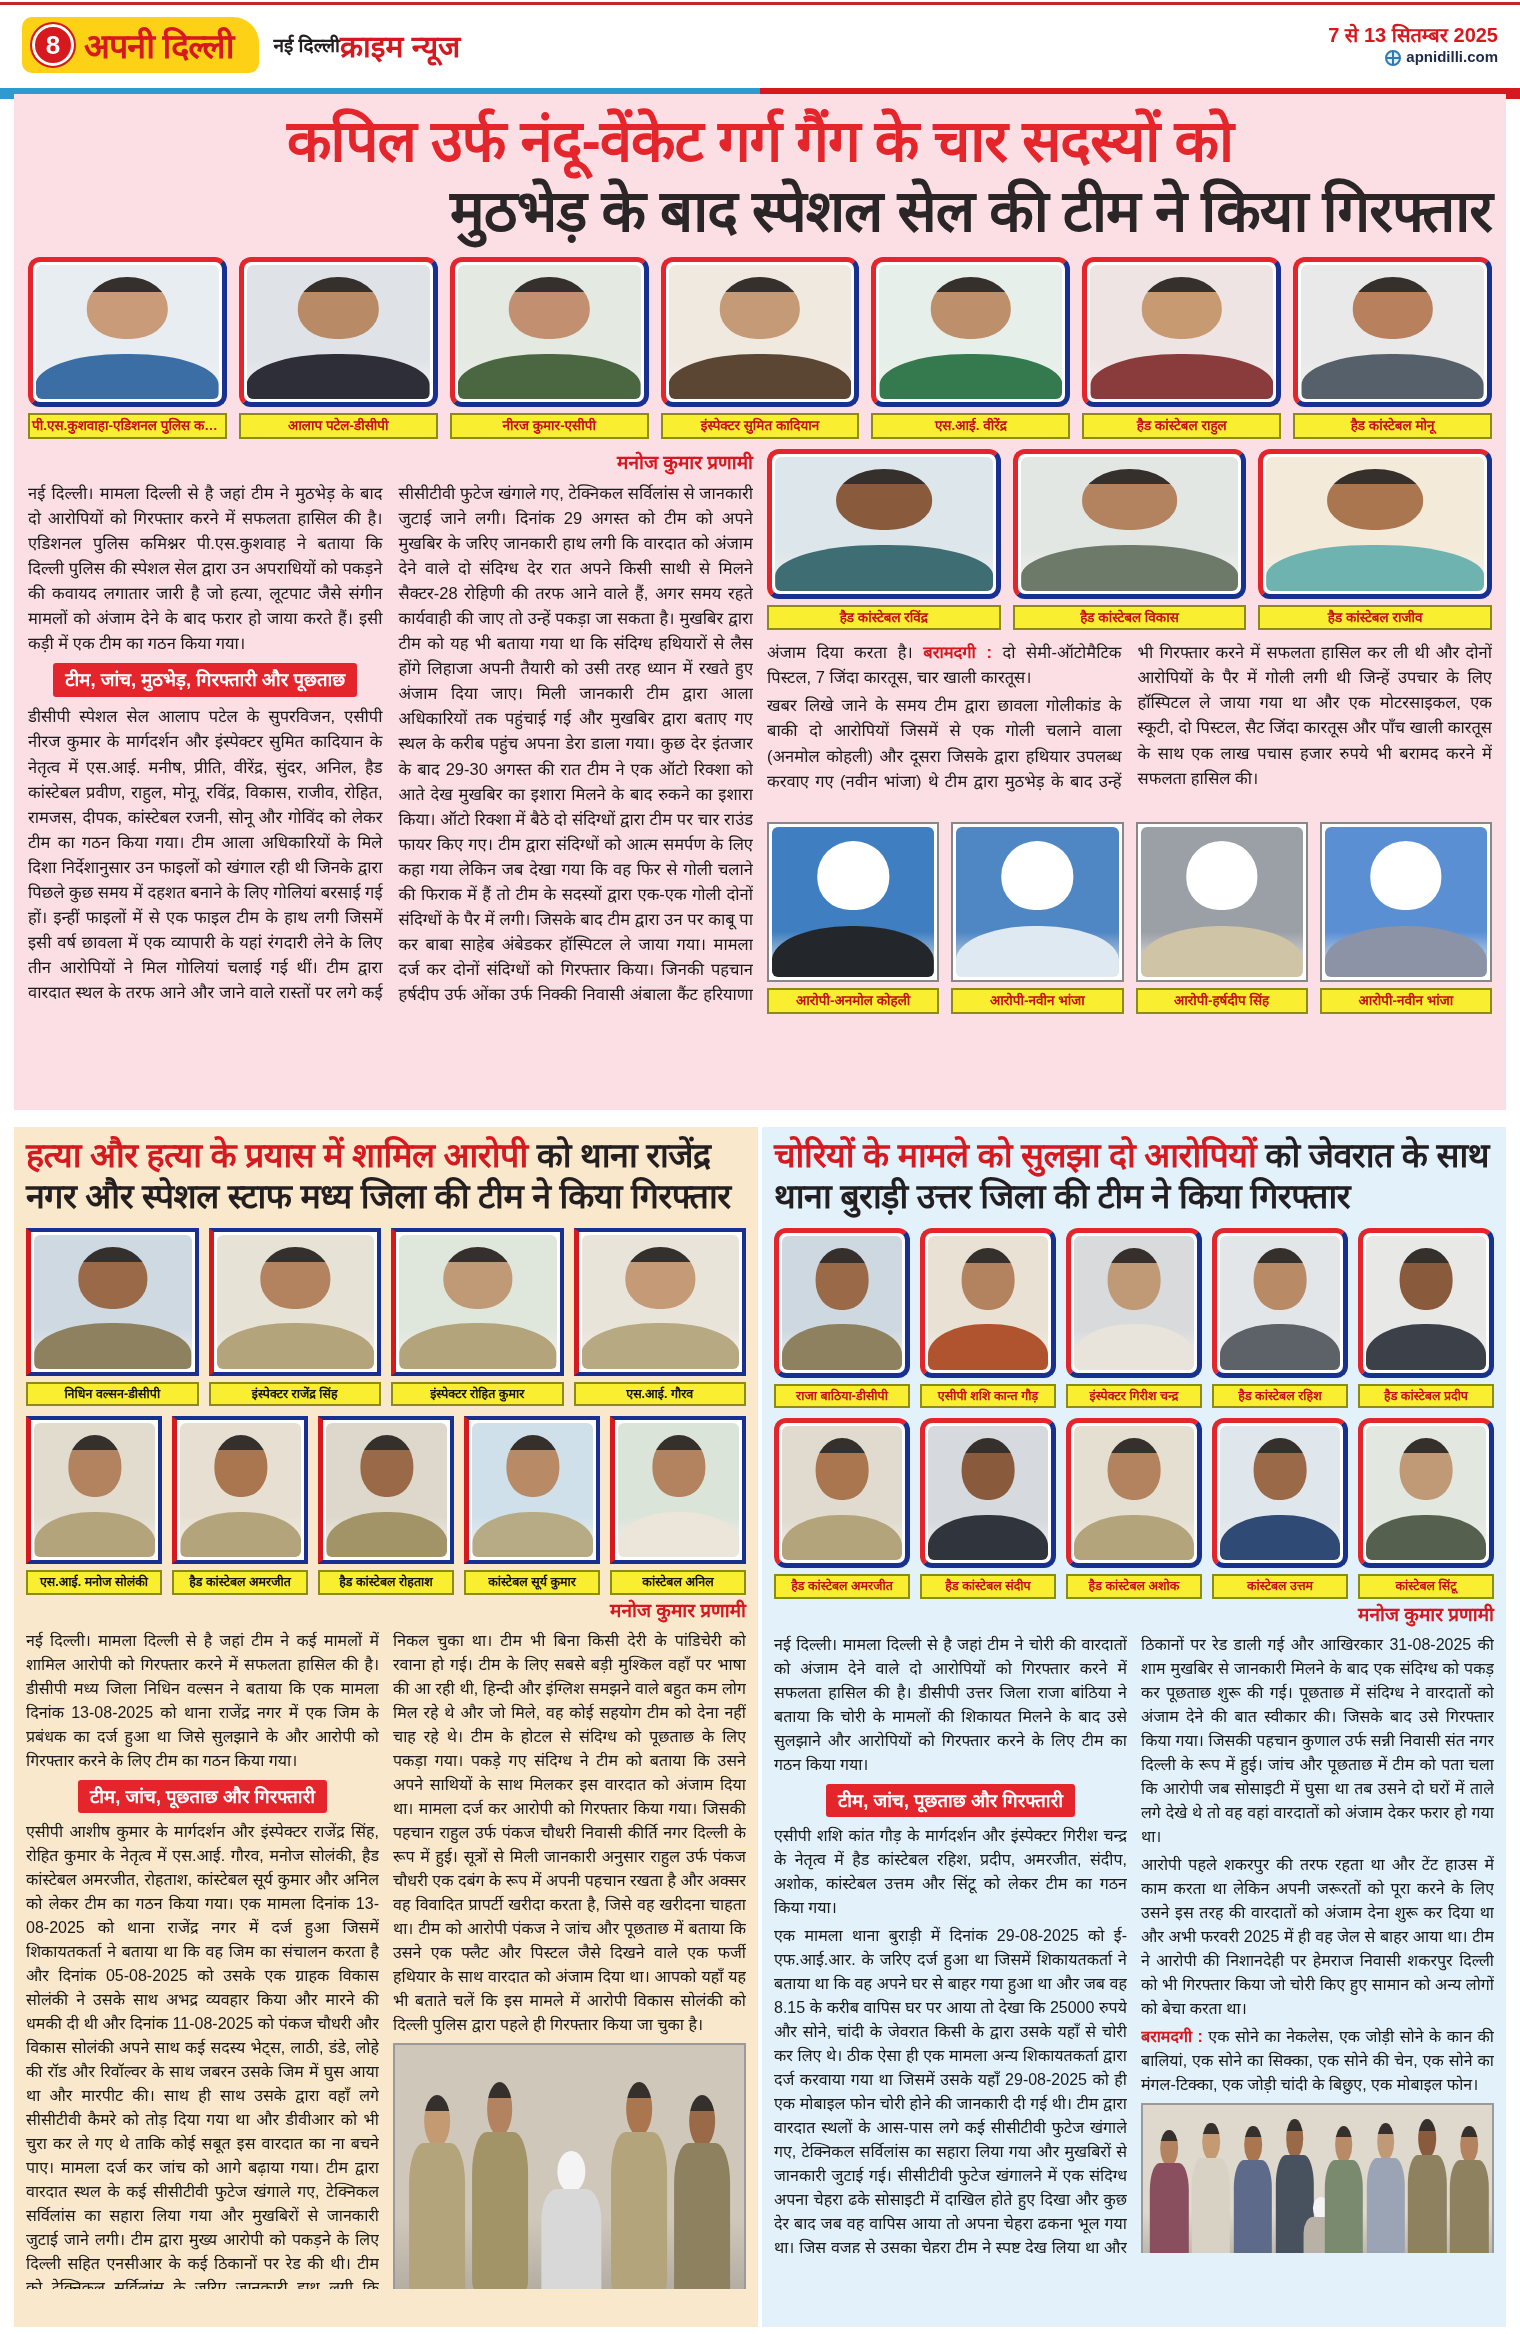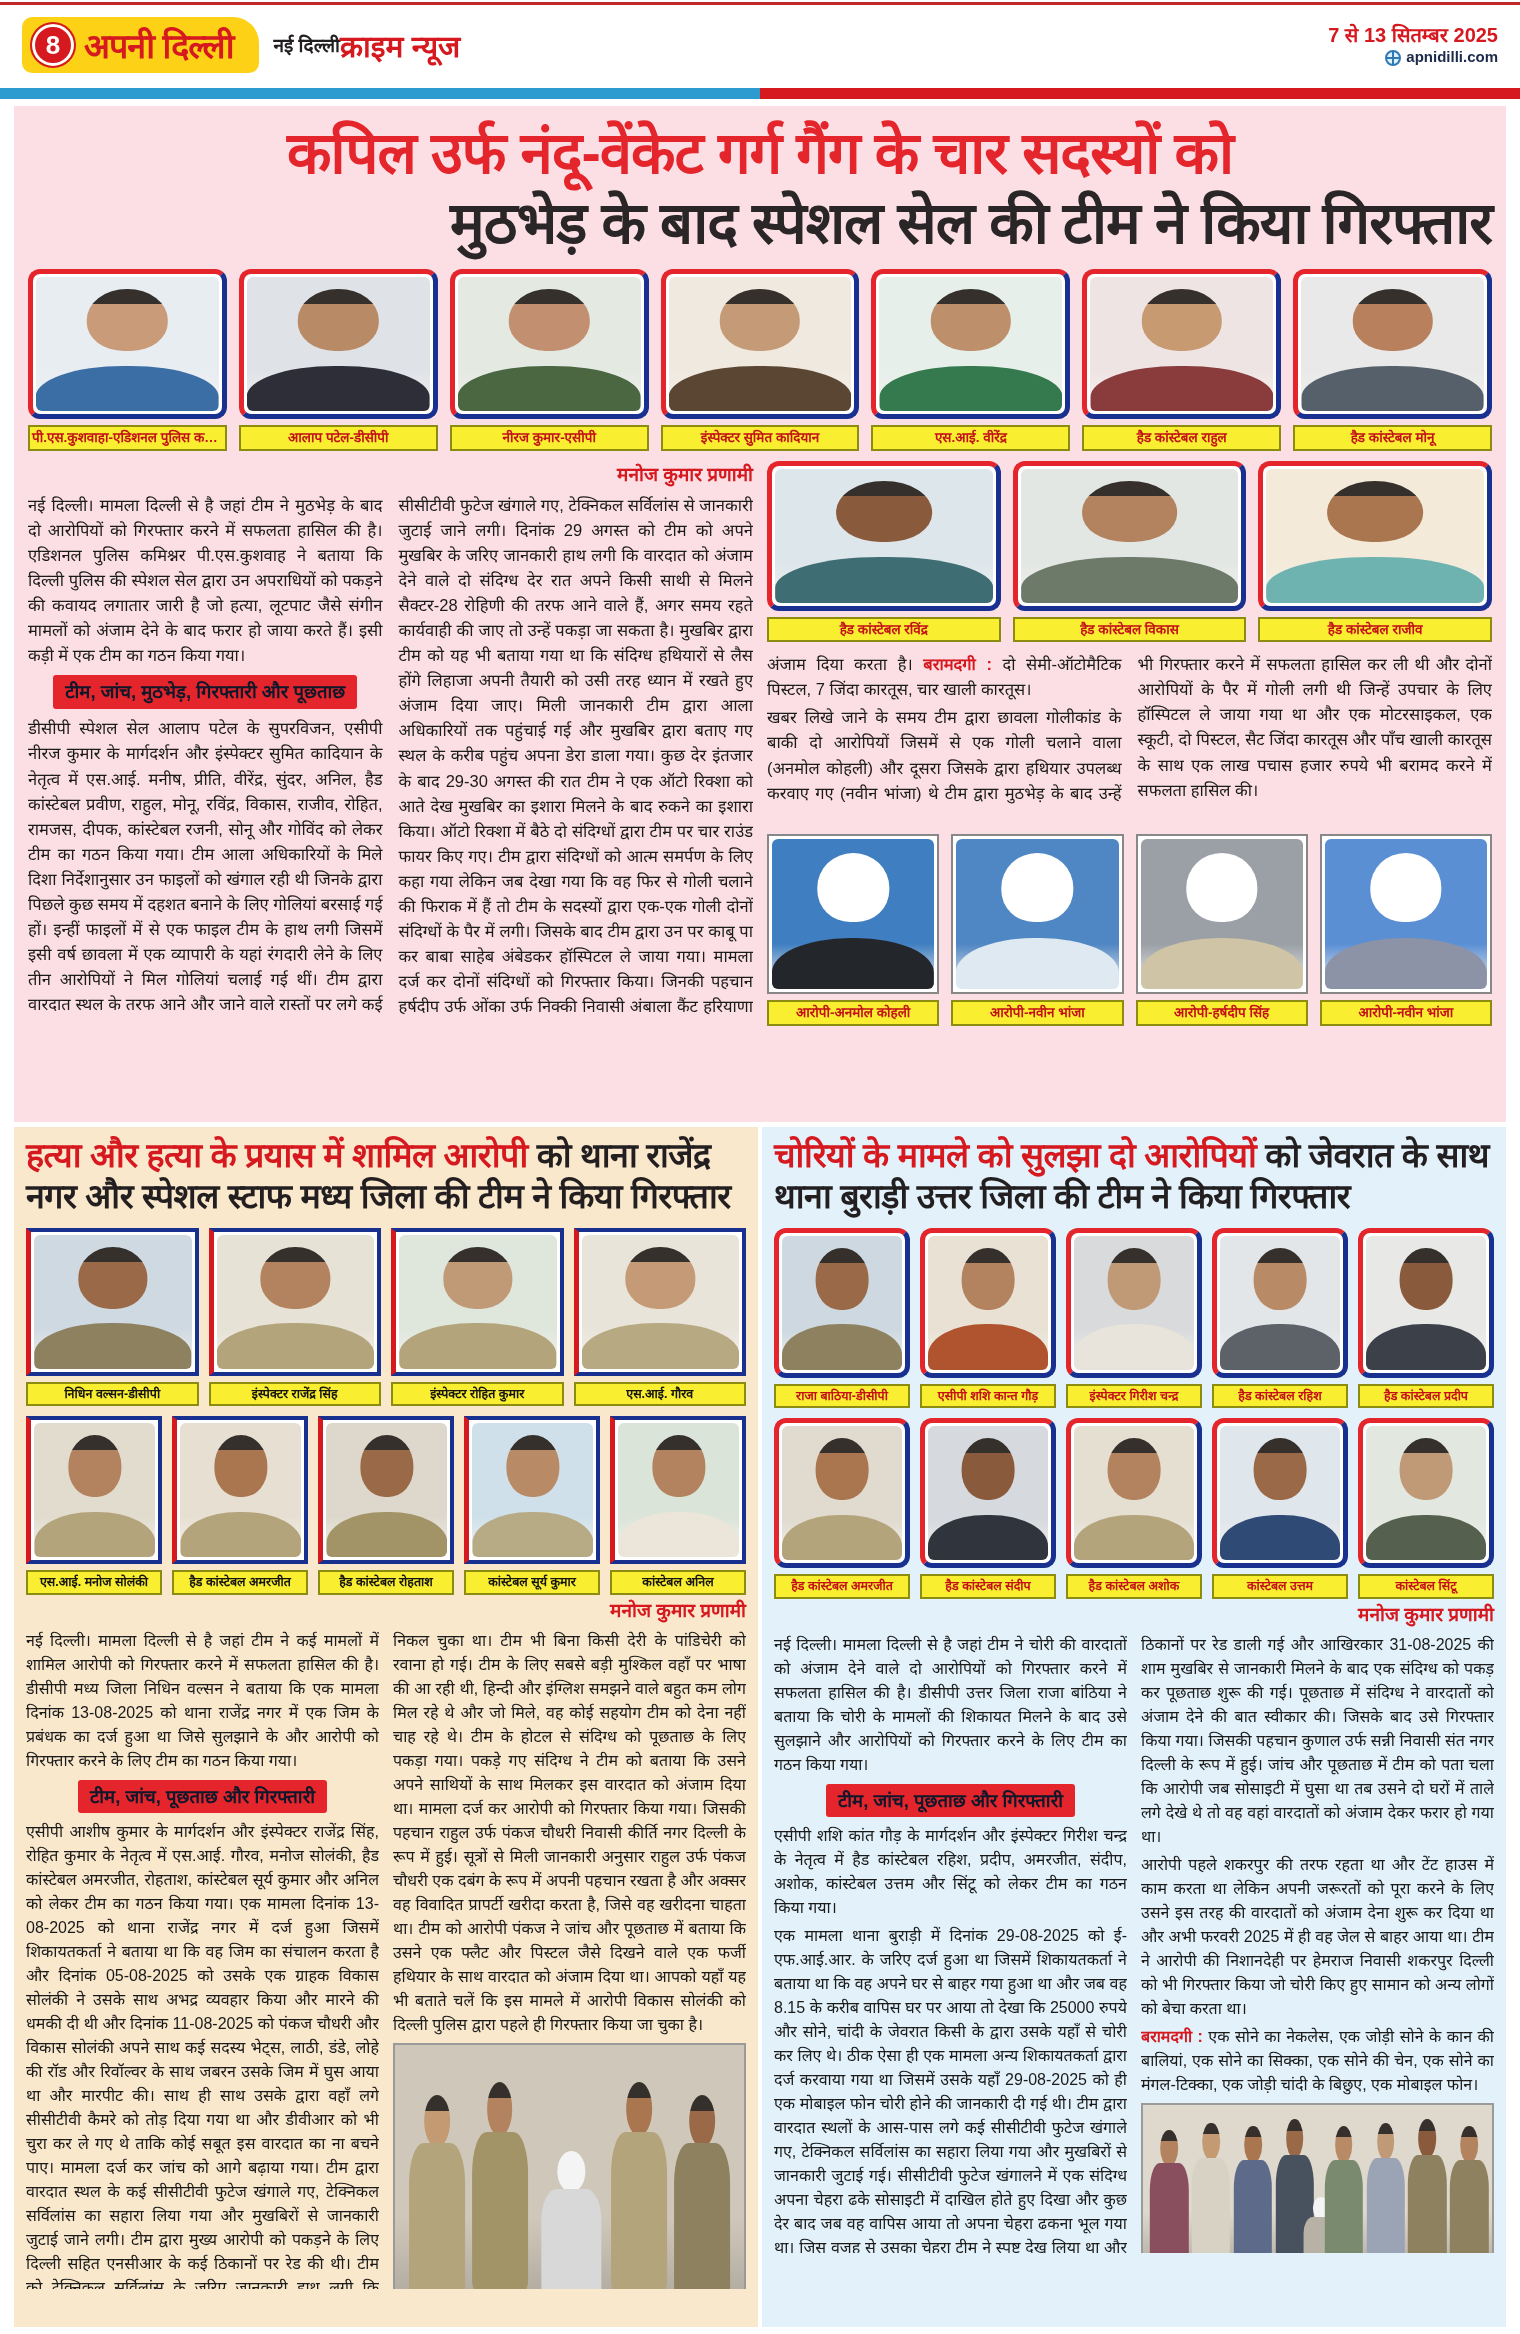--- a/index.html
+++ b/index.html
@@ -21,21 +21,21 @@
     linear-gradient(#2d7ab5 0 0) center/100% 2px no-repeat,
     linear-gradient(90deg,#2d7ab5 0 0) center/2px 100% no-repeat,
     radial-gradient(circle at center,#dff0fb 0 100%)}
 
   
   .divider{position:absolute;top:88px;left:0;width:100%;height:11px;display:flex}
   .divider .blue{width:50%;height:100%;background:#2d9bd0}
   .divider .red{width:50%;height:100%;background:#d6181f}
 
   
-  .main-sec{position:absolute;top:106px;left:14px;width:1492px;height:1016px;background:#fbdfe4;padding:12px 14px 8px}
+  .main-sec{position:absolute;top:94px;left:14px;width:1492px;height:1016px;background:#fbdfe4;padding:12px 14px 8px}
   .hl1{font-size:58px;line-height:1.2;font-weight:800;color:#e4252b;text-align:center;letter-spacing:-1px}
   .hl2{font-size:58px;line-height:1.2;font-weight:800;color:#2a2627;text-align:right;letter-spacing:-1px}
 
   .prow{display:flex;gap:12px;justify-content:space-between;margin-top:12px}
   .pcell{display:flex;flex-direction:column;align-items:center;gap:6px;flex:1;min-width:0}
   .pframe{width:100%;height:150px;border:5px solid #e4252b;border-right-color:#18308f;border-bottom-color:#18308f;border-radius:12px;background:#fff;padding:3px;overflow:hidden}
   .person{position:relative;width:100%;height:100%;border-radius:6px;overflow:hidden;background:linear-gradient(180deg,var(--bg) 0 70%,#f4f2ef 100%)}
   .person::before{content:"";position:absolute;left:50%;top:9%;transform:translateX(-50%);width:44%;height:46%;border-radius:50% 50% 46% 46%;background:linear-gradient(180deg,#35302c 0 24%,var(--skin) 24%)}
   .person::after{content:"";position:absolute;left:50%;bottom:-14%;transform:translateX(-50%);width:100%;height:48%;border-radius:48% 48% 0 0;background:var(--shirt)}
   .person.blurface::before{background:#fff}
@@ -43,21 +43,21 @@
   .ylabel.dark{color:#15140f}
 
   .main-body{display:flex;gap:14px;margin-top:8px}
   .half{flex:1;min-width:0}
   .byline{color:#d6181f;font-weight:bold;font-size:19px;text-align:right;margin:2px 0 6px}
   .cols2{column-count:2;column-gap:16px;font-size:16.5px;line-height:1.52;text-align:justify}
   .lefttext{height:536px;overflow:hidden}
   .righttext{height:172px;overflow:hidden;margin-top:10px}
   .cols2 p{margin-bottom:3px}
   .subhead-wrap{text-align:center;margin:7px 0;break-inside:avoid}
-  .subhead{display:inline-block;background:#e4252b;color:#0f172a;font-weight:bold;font-size:18.5px;padding:3px 12px;border-radius:3px}
+  .subhead{display:inline-block;background:#e4252b;color:#ffffff;font-weight:bold;font-size:18.5px;padding:3px 12px;border-radius:3px}
   .red{color:#d6181f;font-weight:bold}
 
   .aframe{width:100%;height:160px;border:2px solid #888;background:#fff;padding:3px;overflow:hidden}
   .accused-row{margin-top:10px}
 
   
   .article{position:absolute;top:1127px;height:1200px;padding:8px 12px}
   .article-left{left:14px;width:744px;background:#fae8cd}
   .article-right{left:762px;width:744px;background:#e2f1fa}
   .bhl{font-size:34px;line-height:1.22;font-weight:800;letter-spacing:-0.5px;color:#231f20}

